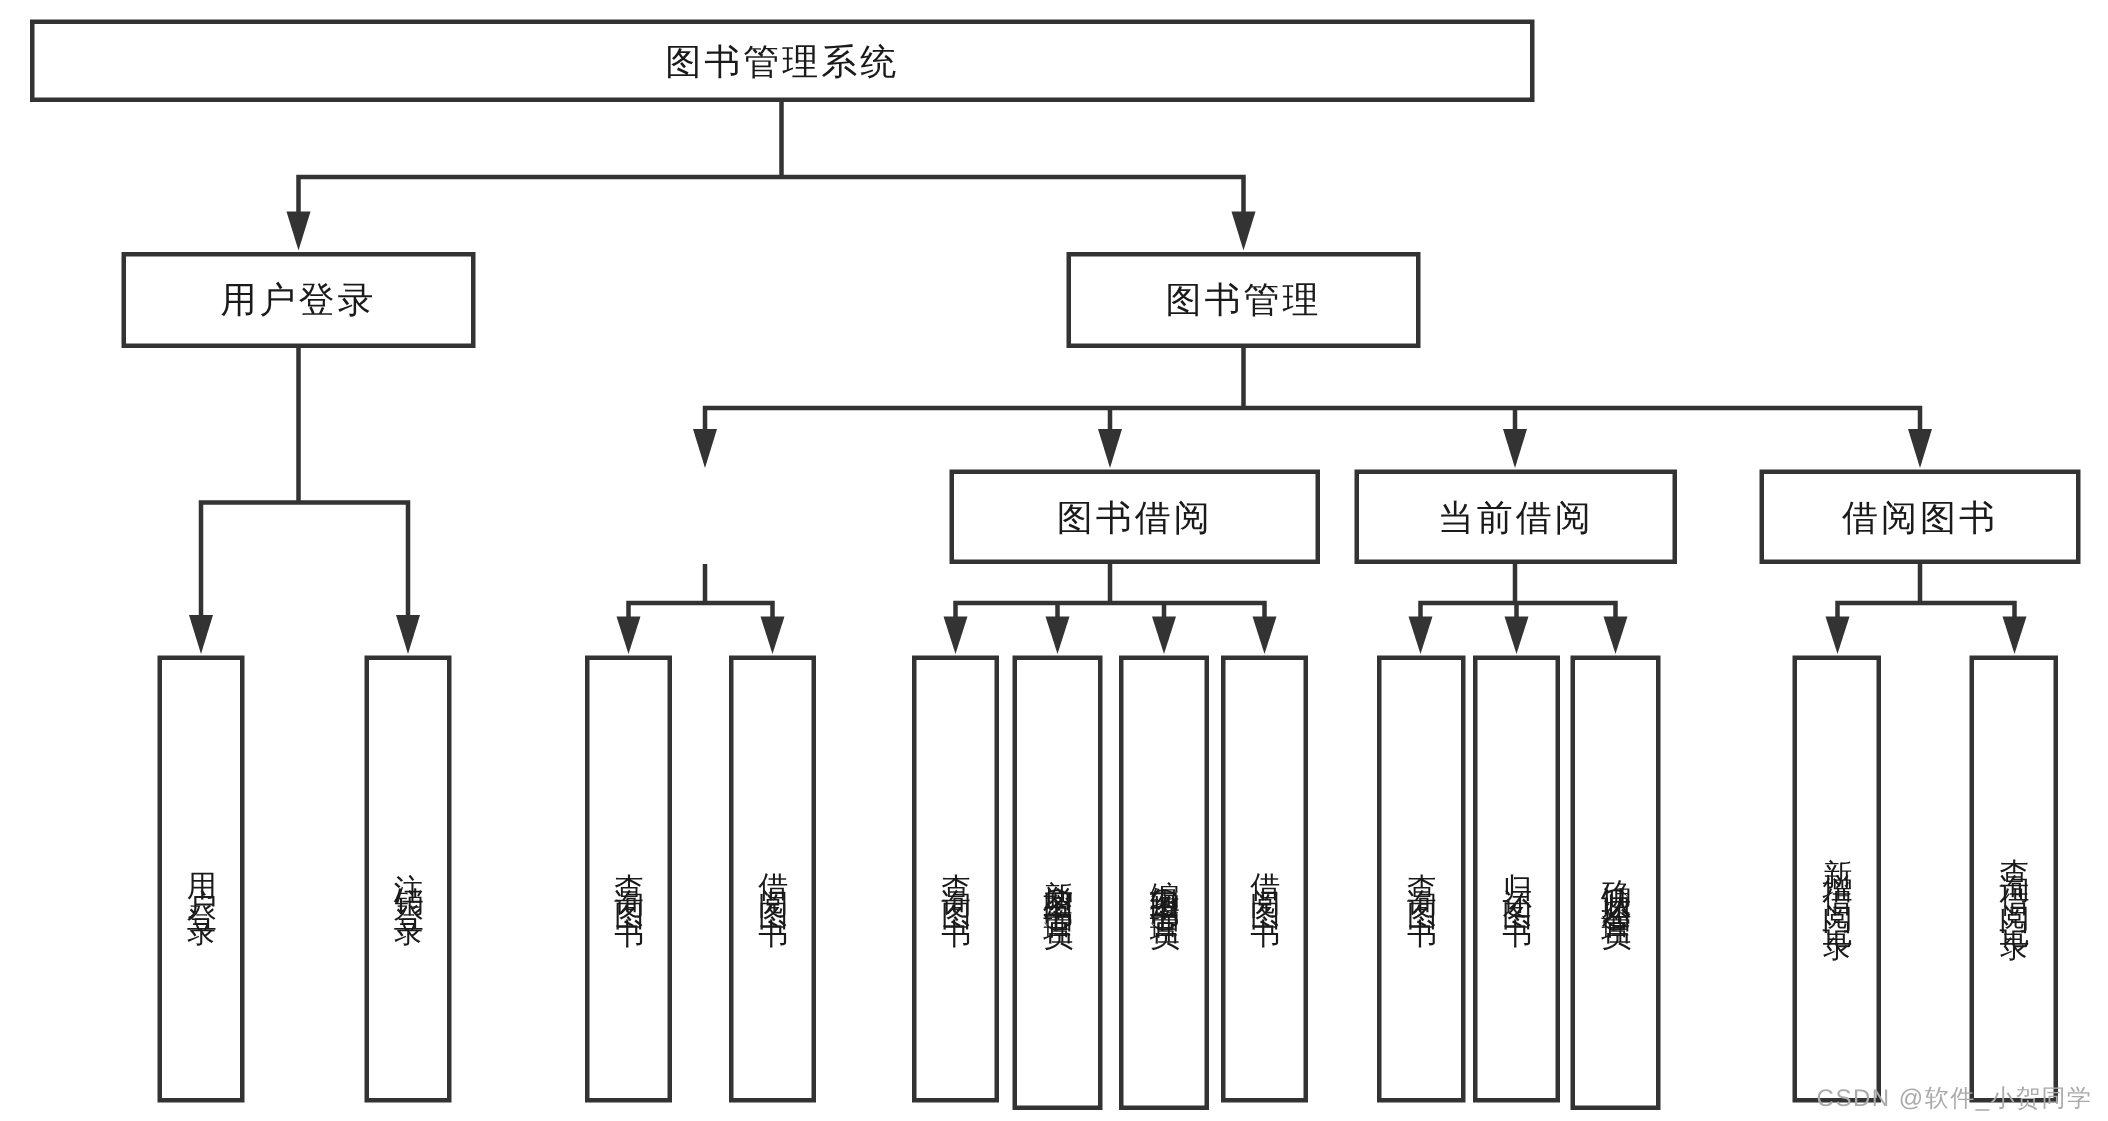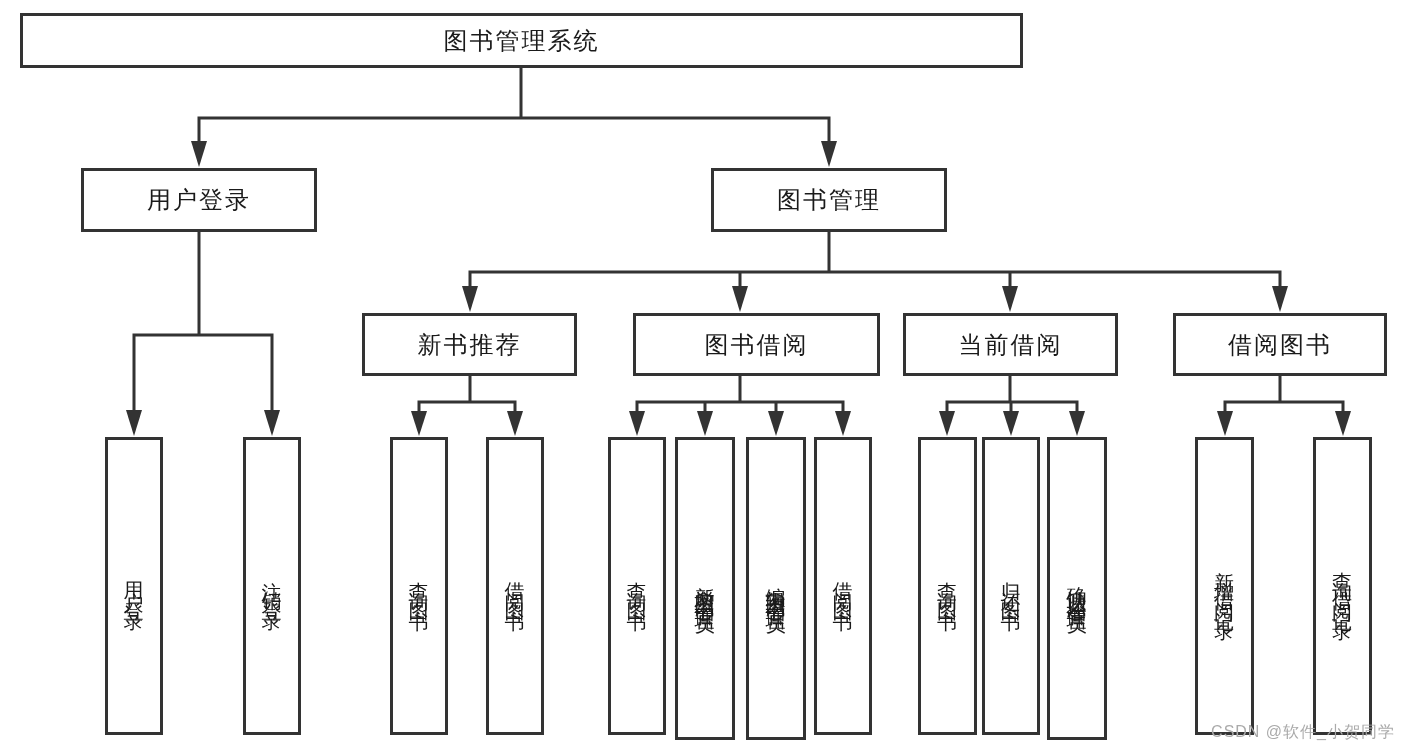--- a/index.html
+++ b/index.html
@@ -93,23 +93,20 @@
     <span class="h-label">图书管理系统</span>
   </div>
 
   <div class="box" style="left:81px;top:168px;width:236px;height:64px;">
     <span class="h-label">用户登录</span>
   </div>
   <div class="box" style="left:711px;top:168px;width:236px;height:64px;">
     <span class="h-label">图书管理</span>
   </div>
 
-  <div class="box" style="left:362px;top:313px;width:215px;height:63px;">
-    <span class="h-label">新书推荐</span>
-  </div>
   <div class="box" style="left:633px;top:313px;width:247px;height:63px;">
     <span class="h-label">图书借阅</span>
   </div>
   <div class="box" style="left:903px;top:313px;width:215px;height:63px;">
     <span class="h-label">当前借阅</span>
   </div>
   <div class="box" style="left:1173px;top:313px;width:214px;height:63px;">
     <span class="h-label">借阅图书</span>
   </div>
 

